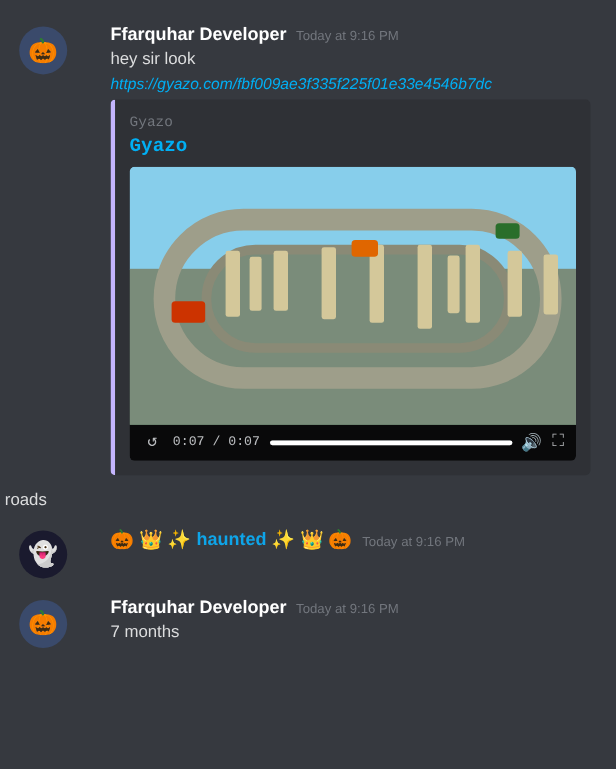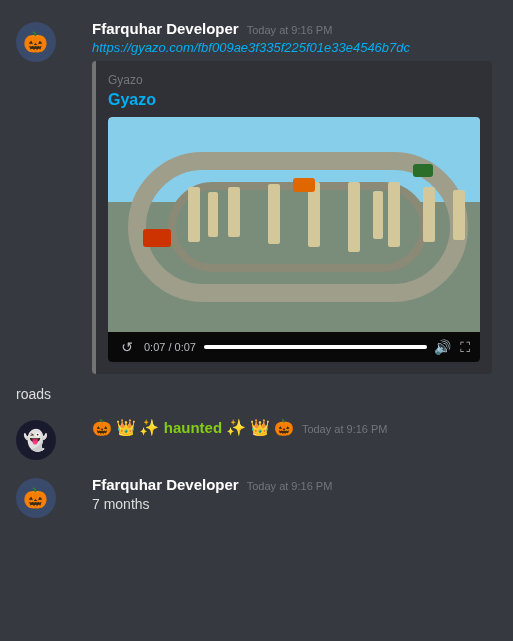--- a/index.html
+++ b/index.html
@@ -50,44 +50,45 @@
       align-items: baseline;
       gap: 8px;
       margin-bottom: 2px;
     }
     .username {
       font-weight: 600;
       font-size: 15px;
       color: #fff;
     }
     .username-haunted {
-      color: #84cc16;
+      color: #0ea5e9;
     }
     .timestamp {
       font-size: 11px;
       color: #72767d;
     }
     .message-text {
       color: #dcddde;
       line-height: 1.4;
       margin-bottom: 2px;
     }
     .message-link {
       color: #00aff4;
       text-decoration: none;
       font-size: 13px;
       font-style: italic;
     }
     .embed-container {
       margin-top: 6px;
       background: #2f3136;
-      border-left: 4px solid #737373;
+      border-left: 4px solid #c4b5fd;
       border-radius: 4px;
       padding: 12px;
       max-width: 400px;
+      font-family: Liberation Mono, monospace;
     }
     .embed-provider {
       font-size: 12px;
       color: #72767d;
       margin-bottom: 4px;
     }
     .embed-title {
       color: #00aff4;
       font-weight: 600;
       font-size: 16px;
@@ -213,21 +214,21 @@
     }
     .volume-icon {
       color: #b9bbbe;
       font-size: 14px;
     }
     .fullscreen-icon {
       color: #b9bbbe;
       font-size: 14px;
     }
     .roads-text {
-      padding: 4px 16px;
+      padding: 4px 4px;
       color: #dcddde;
       font-size: 14px;
     }
     .haunted-name-row {
       display: flex;
       align-items: center;
       gap: 4px;
       flex-wrap: wrap;
     }
     .emoji-inline {
@@ -239,20 +240,21 @@
 
 <div class="chat-container">
 
   <div class="message-group">
     <div class="avatar avatar-ffarquhar">🎃</div>
     <div class="message-content">
       <div class="message-header">
         <span class="username">Ffarquhar Developer</span>
         <span class="timestamp">Today at 9:16 PM</span>
       </div>
+      <div class="message-text">hey sir look</div>
       <a class="message-link">https://gyazo.com/fbf009ae3f335f225f01e33e4546b7dc</a>
 
       
       <div class="embed-container">
         <div class="embed-provider">Gyazo</div>
         <div class="embed-title">Gyazo</div>
         <div class="embed-image">
 
           <div class="video-placeholder">
             <div class="video-scene">

